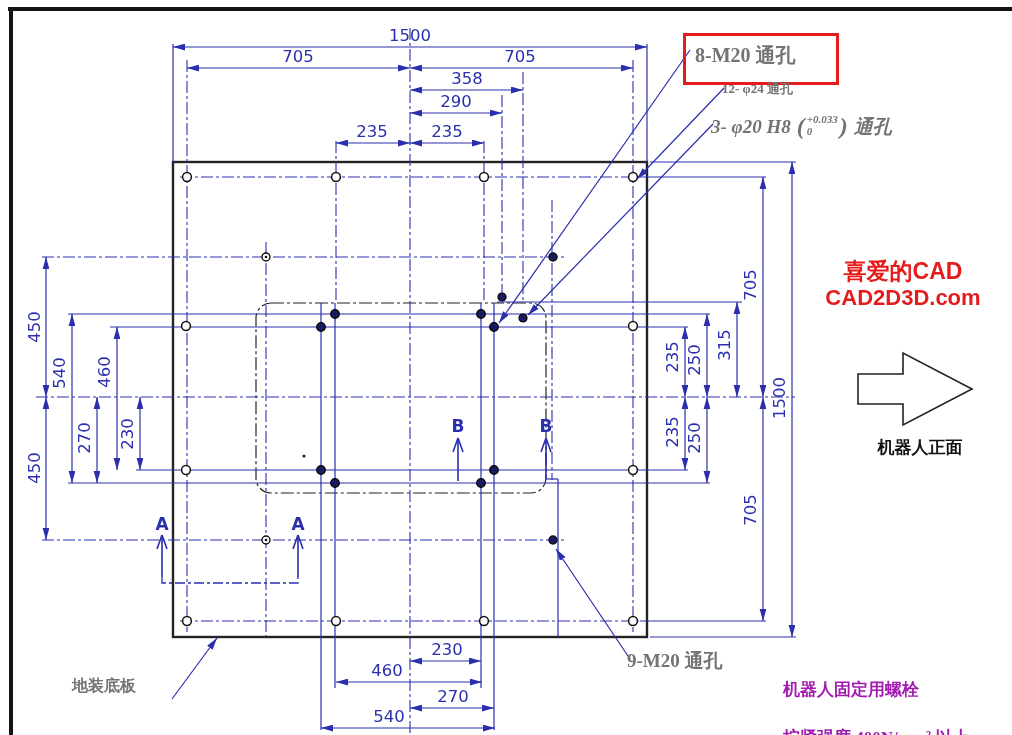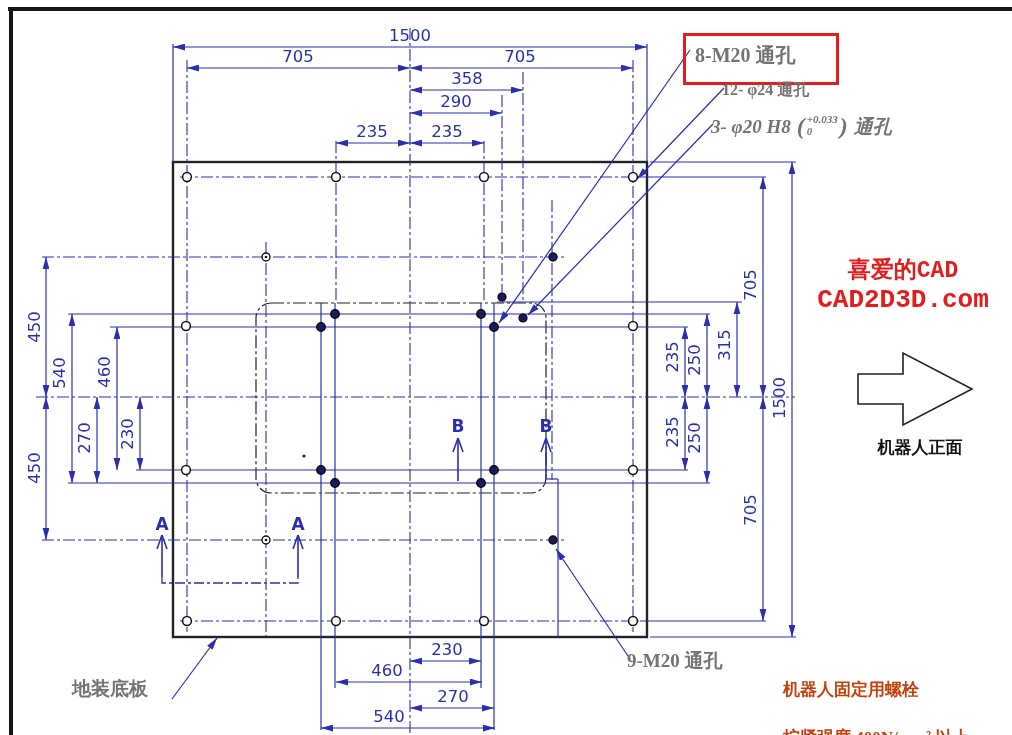--- a/index.html
+++ b/index.html
@@ -5,34 +5,34 @@
   html,body{margin:0;padding:0;background:#fff;}
   #stage{position:relative;width:1012px;height:735px;background:#ffffff;overflow:hidden;
          font-family:"Liberation Sans","DejaVu Sans",sans-serif;}
   svg{position:absolute;left:0;top:0;}
   .dim-text{font-family:"DejaVu Sans",sans-serif;font-size:16.5px;fill:#2a2fae;}
   .sec-text{font-family:"DejaVu Sans",sans-serif;font-size:17px;font-weight:bold;fill:#2a2fae;}
   .lbl{position:absolute;color:#737373;font-family:"Liberation Serif","DejaVu Sans",serif;
        font-weight:bold;white-space:nowrap;}
   .lbl-8m20{left:695px;top:42px;font-size:20px;}
   .redbox{position:absolute;left:683px;top:33px;width:150px;height:46px;border:3px solid #e51c1c;}
-  .lbl-12phi{left:722px;top:80px;font-size:16px;}
+  .lbl-12phi{left:722px;top:80px;font-size:13px;}
   .lbl-3phi{left:711px;top:113px;font-size:19px;display:flex;align-items:center;font-style:italic;}
   .tolstack{display:inline-flex;flex-direction:column;align-items:flex-start;
             font-size:11px;line-height:1.05;margin:0 2px;transform:translateY(-1px);}
   .paren{font-size:24px;font-weight:bold;}
   .lbl-4m20{left:627px;top:648px;font-size:19px;}
-  .lbl-plate{left:72px;top:676px;font-size:19px;}
-  .note{position:absolute;left:783px;color:#c2410c;font-weight:bold;font-size:17px;
+  .lbl-plate{left:72px;top:676px;font-size:16px;}
+  .note{position:absolute;left:783px;color:#a21caf;font-weight:bold;font-size:17px;
         font-family:"Liberation Serif","DejaVu Sans",serif;white-space:nowrap;}
   .note1{top:678px;} .note2{top:701px;} .note3{top:726px;}
   .watermark{position:absolute;left:800px;top:258px;width:206px;text-align:center;
              color:#e51c1c;font-weight:bold;line-height:1.18;
-             font-family:Liberation Mono, monospace;}
-  .wm1{font-size:23px;} .wm2{font-size:26px;}
+             font-family:Liberation Sans, sans-serif;}
+  .wm1{font-size:23px;} .wm2{font-size:22px;}
   .front-label{position:absolute;left:845px;top:436px;width:150px;text-align:center;
                color:#111;font-weight:bold;font-size:17px;
                font-family:Liberation Mono, monospace;}
 </style>
 </head>
 <body>
 
 <div id="stage">
 
   <svg id="cad" width="1012" height="735" viewBox="0 0 1012 735">

